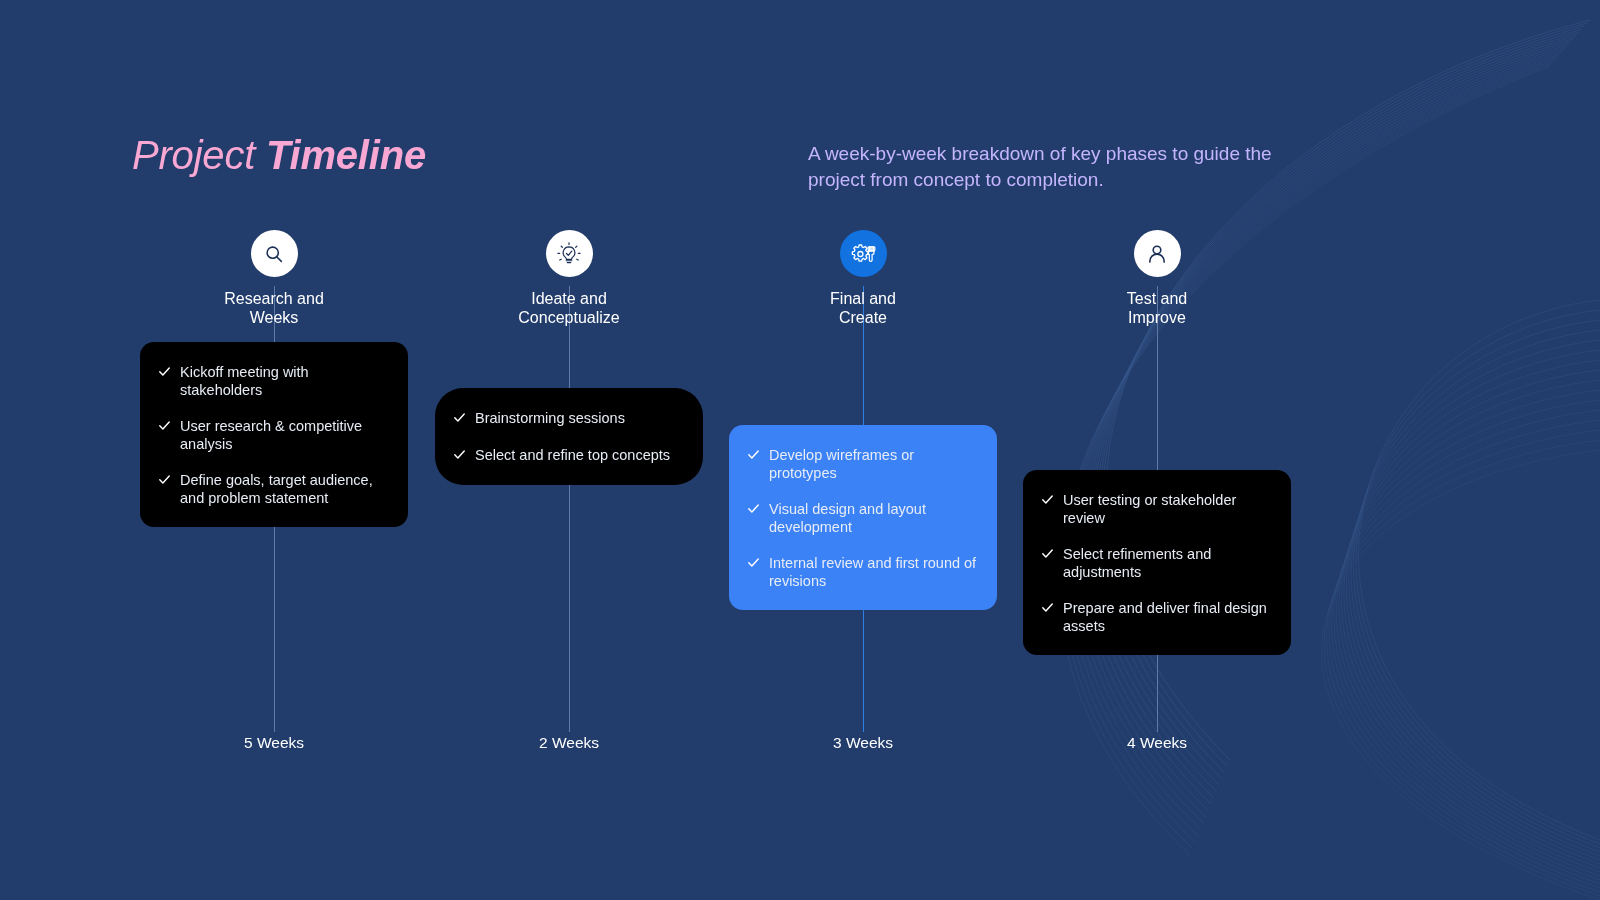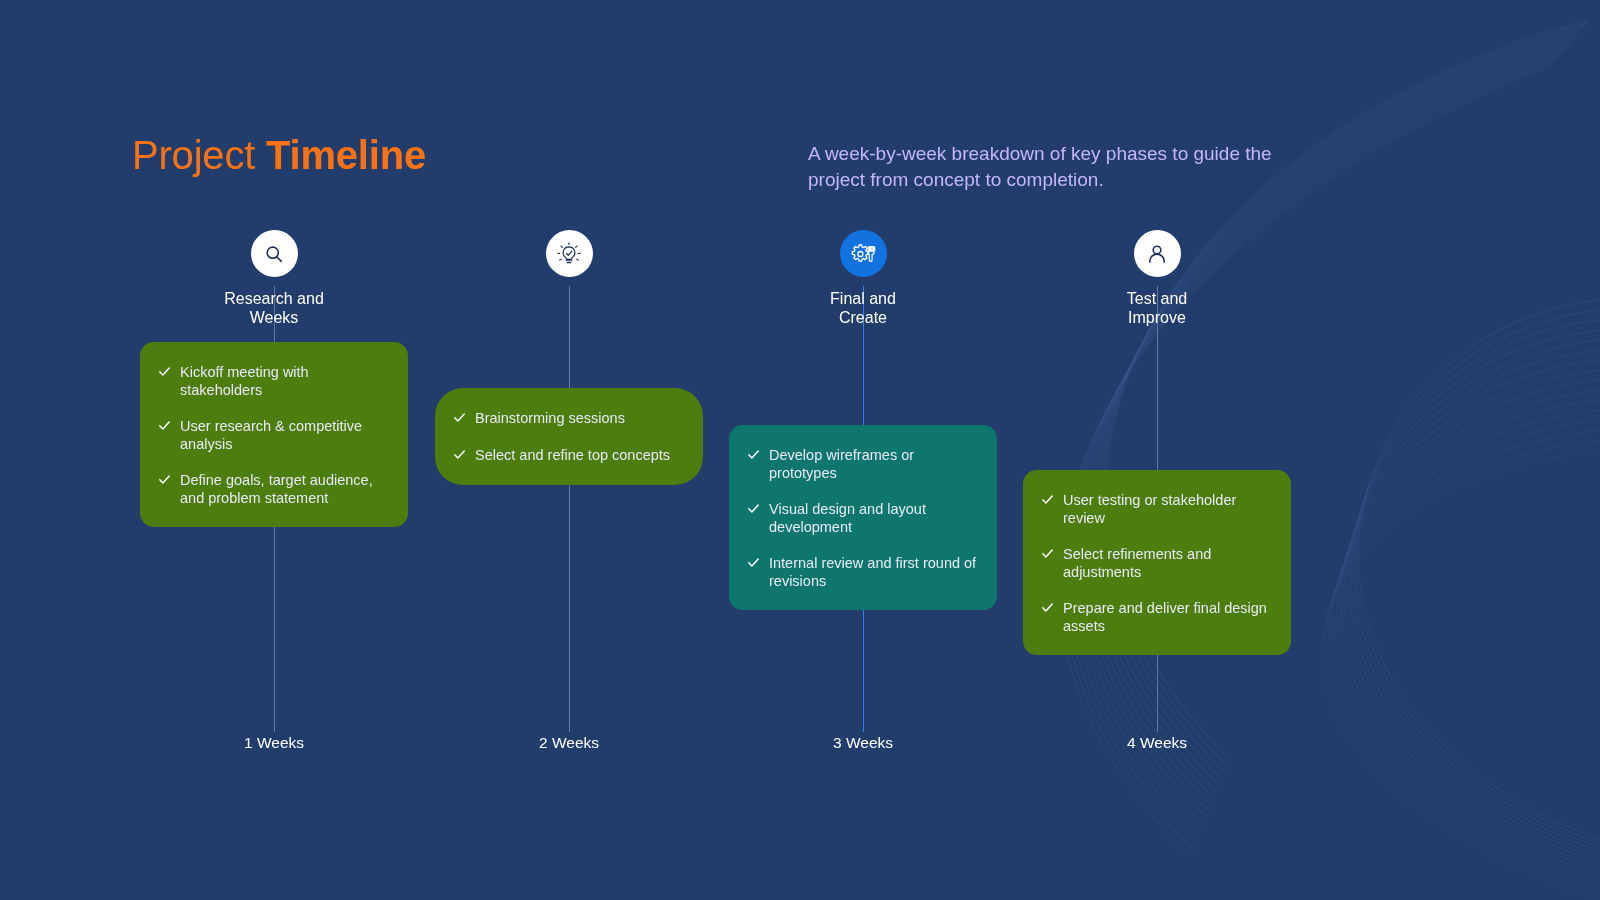--- a/index.html
+++ b/index.html
@@ -36,22 +36,23 @@
     z-index: 2;
   }
 
   #page-title {
     position: absolute;
     left: 132px;
     top: 131px;
     font-size: 40px;
     line-height: 48px;
     letter-spacing: -0.2px;
-    color: #f97316;
+    color: #f9a8d4;
     white-space: nowrap;
+    font-style: italic;
   }
   #page-title .t-light { font-weight: 400; }
   #page-title .t-bold  { font-weight: 700; }
 
   #subtitle {
     position: absolute;
     left: 808px;
     top: 141px;
     width: 470px;
     font-size: 19px;
@@ -123,31 +124,31 @@
     font-weight: 400;
     color: #ffffff;
   }
 
   
   .card {
     position: absolute;
     left: 50%;
     margin-left: -134px;
     width: 268px;
-    background: #4d7c0f;
+    background: #000000;
     border: 1px solid #3c5party;
     border-radius: 14px;
     padding: 22px 20px 20px 18px;
     z-index: 3;
   }
   .card { border: 1px solid #3b5party; }
   .card { border-color: #3a5480; }
   .step.active .card {
     border-color: #2f7fe4;
-    background: #0f766e;
+    background: #3b82f6;
   }
 
   .step[data-step="0"] .card { top: 342px; }
   .step[data-step="1"] .card { top: 388px; border-radius: 28px; }
   .step[data-step="2"] .card { top: 425px; }
   .step[data-step="3"] .card { top: 470px; }
 
   .card-item {
     display: flex;
     align-items: flex-start;
@@ -269,21 +270,21 @@
         <div class="card-item">
           <span class="check">
             <svg width="13" height="13" viewBox="0 0 16 16" fill="none" stroke="#ffffff" stroke-width="1.8" stroke-linecap="round" stroke-linejoin="round">
             <polyline points="2.2,8.4 6.0,12.2 13.8,3.8"></polyline>
           </svg>
           </span>
           <span class="card-text">Define goals, target audience, and problem statement</span>
         </div>
     </div>
 
-    <div class="week">1 Weeks</div>
+    <div class="week">5 Weeks</div>
   </div>
     <div class="step" data-step="1">
     <div class="rail"></div>
 
     <div class="bubble">
       <span>
     <svg width="26" height="26" viewBox="0 0 32 32" fill="none" stroke="#1d3157" stroke-width="1.5" stroke-linecap="round" stroke-linejoin="round">
       <path d="M16 7.2a7.2 7.2 0 0 0-4.3 12.95c.6.46.95 1.1.95 1.8v.55h6.7v-.55c0-.7.35-1.34.95-1.8A7.2 7.2 0 0 0 16 7.2z"></path>
       <line x1="12.65" y1="24.3" x2="19.35" y2="24.3"></line>
       <line x1="13.9" y1="26.5" x2="18.1" y2="26.5"></line>
@@ -292,20 +293,24 @@
       <line x1="6.3" y1="6.3" x2="7.75" y2="7.75"></line>
       <line x1="25.7" y1="6.3" x2="24.25" y2="7.75"></line>
       <line x1="2.4" y1="15.3" x2="4.4" y2="15.3"></line>
       <line x1="29.6" y1="15.3" x2="27.6" y2="15.3"></line>
       <line x1="4.6" y1="23.4" x2="6.4" y2="22.4"></line>
       <line x1="27.4" y1="23.4" x2="25.6" y2="22.4"></line>
     </svg>
         </span>
     </div>
 
+    <div class="step-title">
+      <span>Ideate and</span><br>
+      <span>Conceptualize</span>
+    </div>
 
     <div class="card">
 
         <div class="card-item">
           <span class="check">
             <svg width="13" height="13" viewBox="0 0 16 16" fill="none" stroke="#ffffff" stroke-width="1.8" stroke-linecap="round" stroke-linejoin="round">
             <polyline points="2.2,8.4 6.0,12.2 13.8,3.8"></polyline>
           </svg>
           </span>
           <span class="card-text">Brainstorming sessions</span>

